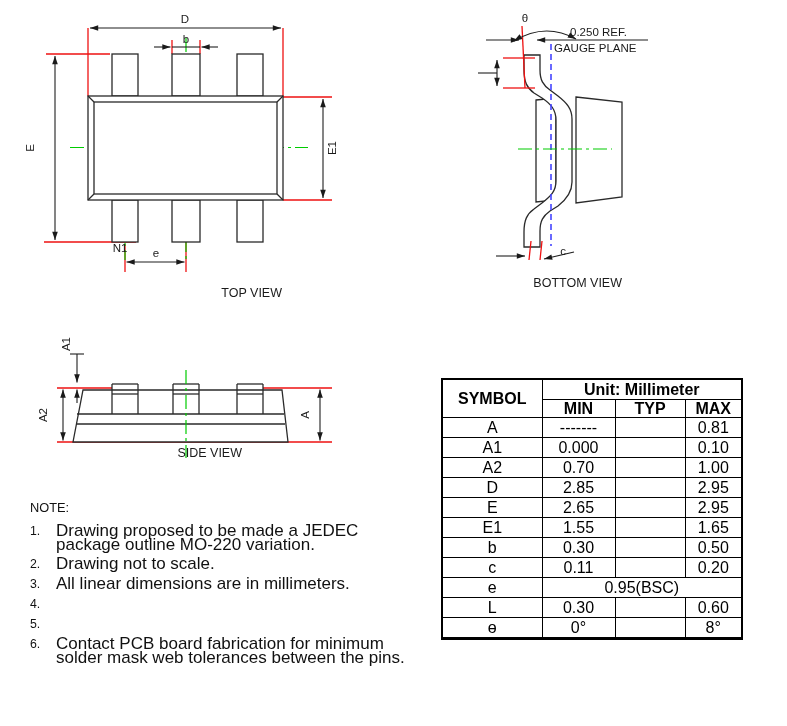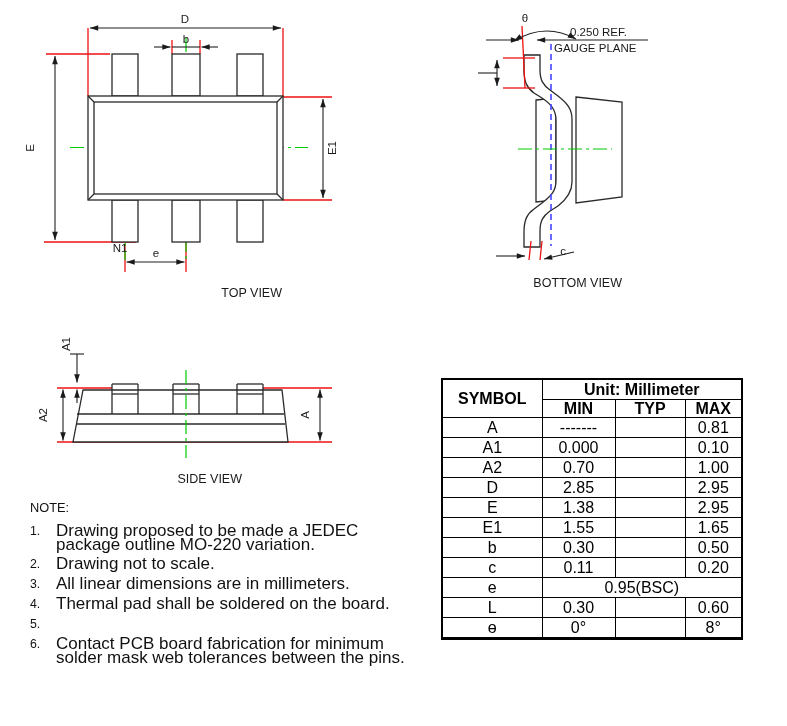--- a/index.html
+++ b/index.html
@@ -189,40 +189,39 @@
     <line class="dim" x1="300" y1="69.5" x2="300" y2="120.5" marker-start="url(#a3)" marker-end="url(#a3)"></line>
     <text x="289" y="95" text-anchor="middle" transform="rotate(-90 289 95)">A</text>
 
     <line class="dim" x1="50" y1="34" x2="64" y2="34"></line>
     <line class="dim" x1="57" y1="34" x2="57" y2="50"></line>
     <line class="dim" x1="57" y1="50" x2="57" y2="62.5" marker-end="url(#a3)"></line>
     <line class="dim" x1="57" y1="83" x2="57" y2="69.5" marker-end="url(#a3)"></line>
     <text x="50" y="24" text-anchor="middle" transform="rotate(-90 50 24)">A1</text>
   </g>
 </svg>
-<div class="view-label abs" style="left:102px;top:472px;">SIDE VIEW</div>
+<div class="view-label abs" style="left:102px;top:446px;">SIDE VIEW</div>
 
 <div class="notes">
   <div class="notes-title">NOTE:</div>
   <div>
       <div class="note-item">
         <div class="note-num">1.</div>
         <div class="note-text">Drawing proposed to be made a JEDEC package outline MO-220 variation.</div>
       </div>
       <div class="note-item">
         <div class="note-num">2.</div>
         <div class="note-text">Drawing not to scale.</div>
       </div>
       <div class="note-item">
         <div class="note-num">3.</div>
         <div class="note-text">All linear dimensions are in millimeters.</div>
       </div>
       <div class="note-item">
         <div class="note-num">4.</div>
-        <div class="note-text">Thermal pad shall be soldered on the board.</div>
       </div>
       <div class="note-item">
         <div class="note-num">5.</div>
       </div>
       <div class="note-item">
         <div class="note-num">6.</div>
         <div class="note-text">Contact PCB board fabrication for minimum solder mask web tolerances between the pins.</div>
       </div>
     </div>
 </div>
@@ -265,21 +264,21 @@
         <td>1.00</td>
       </tr>
       <tr>
         <td>D</td>
         <td>2.85</td>
         <td></td>
         <td>2.95</td>
       </tr>
       <tr>
         <td>E</td>
-        <td>1.38</td>
+        <td>2.65</td>
         <td></td>
         <td>2.95</td>
       </tr>
       <tr>
         <td>E1</td>
         <td>1.55</td>
         <td></td>
         <td>1.65</td>
       </tr>
       <tr>

